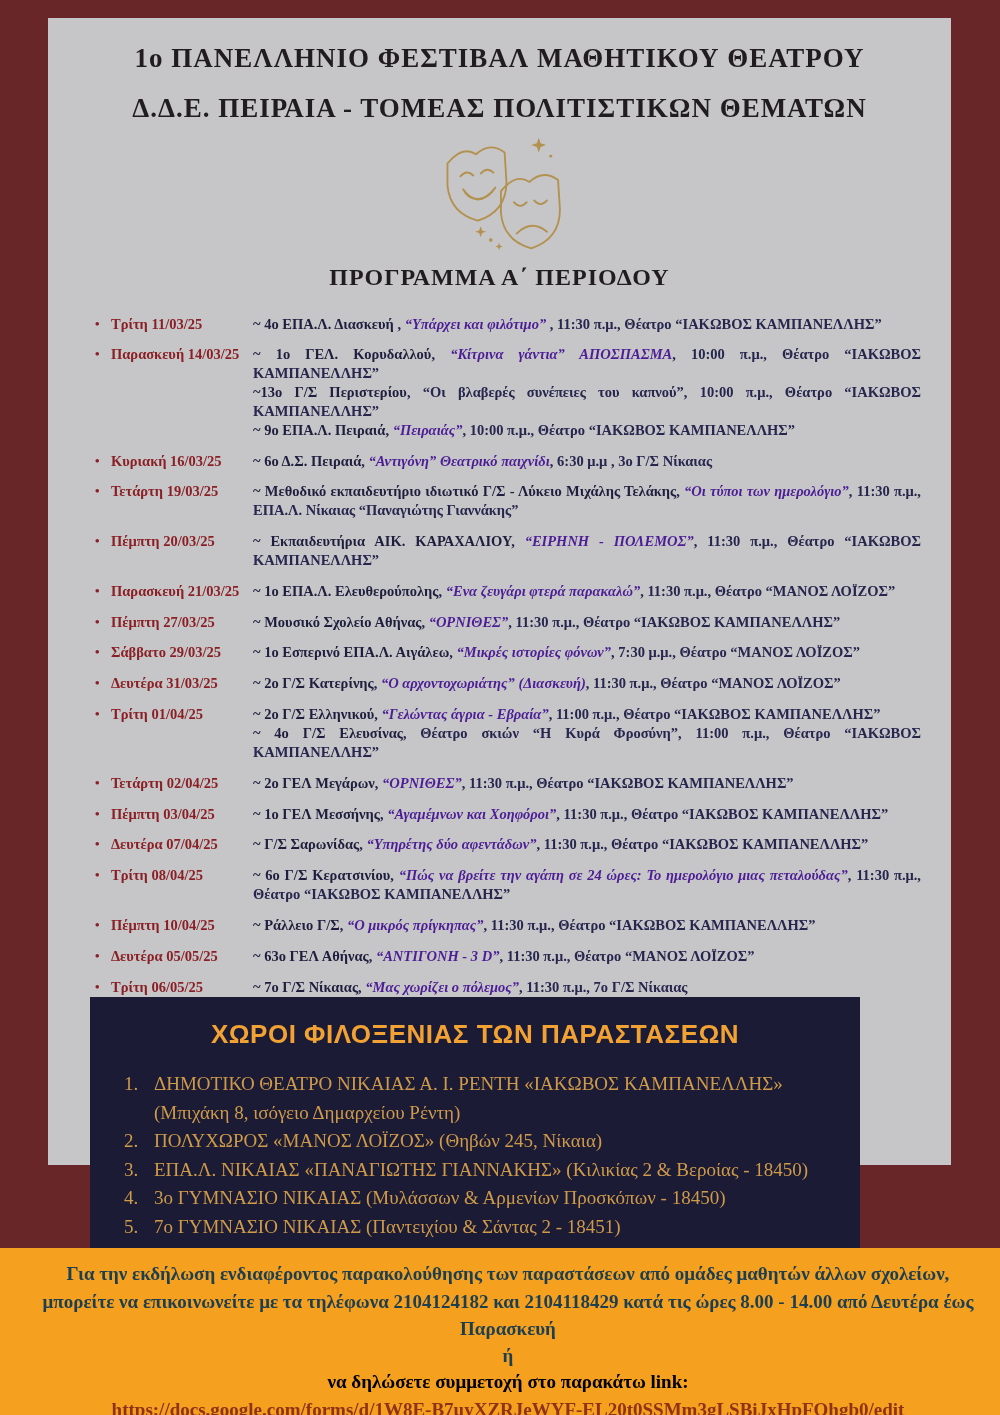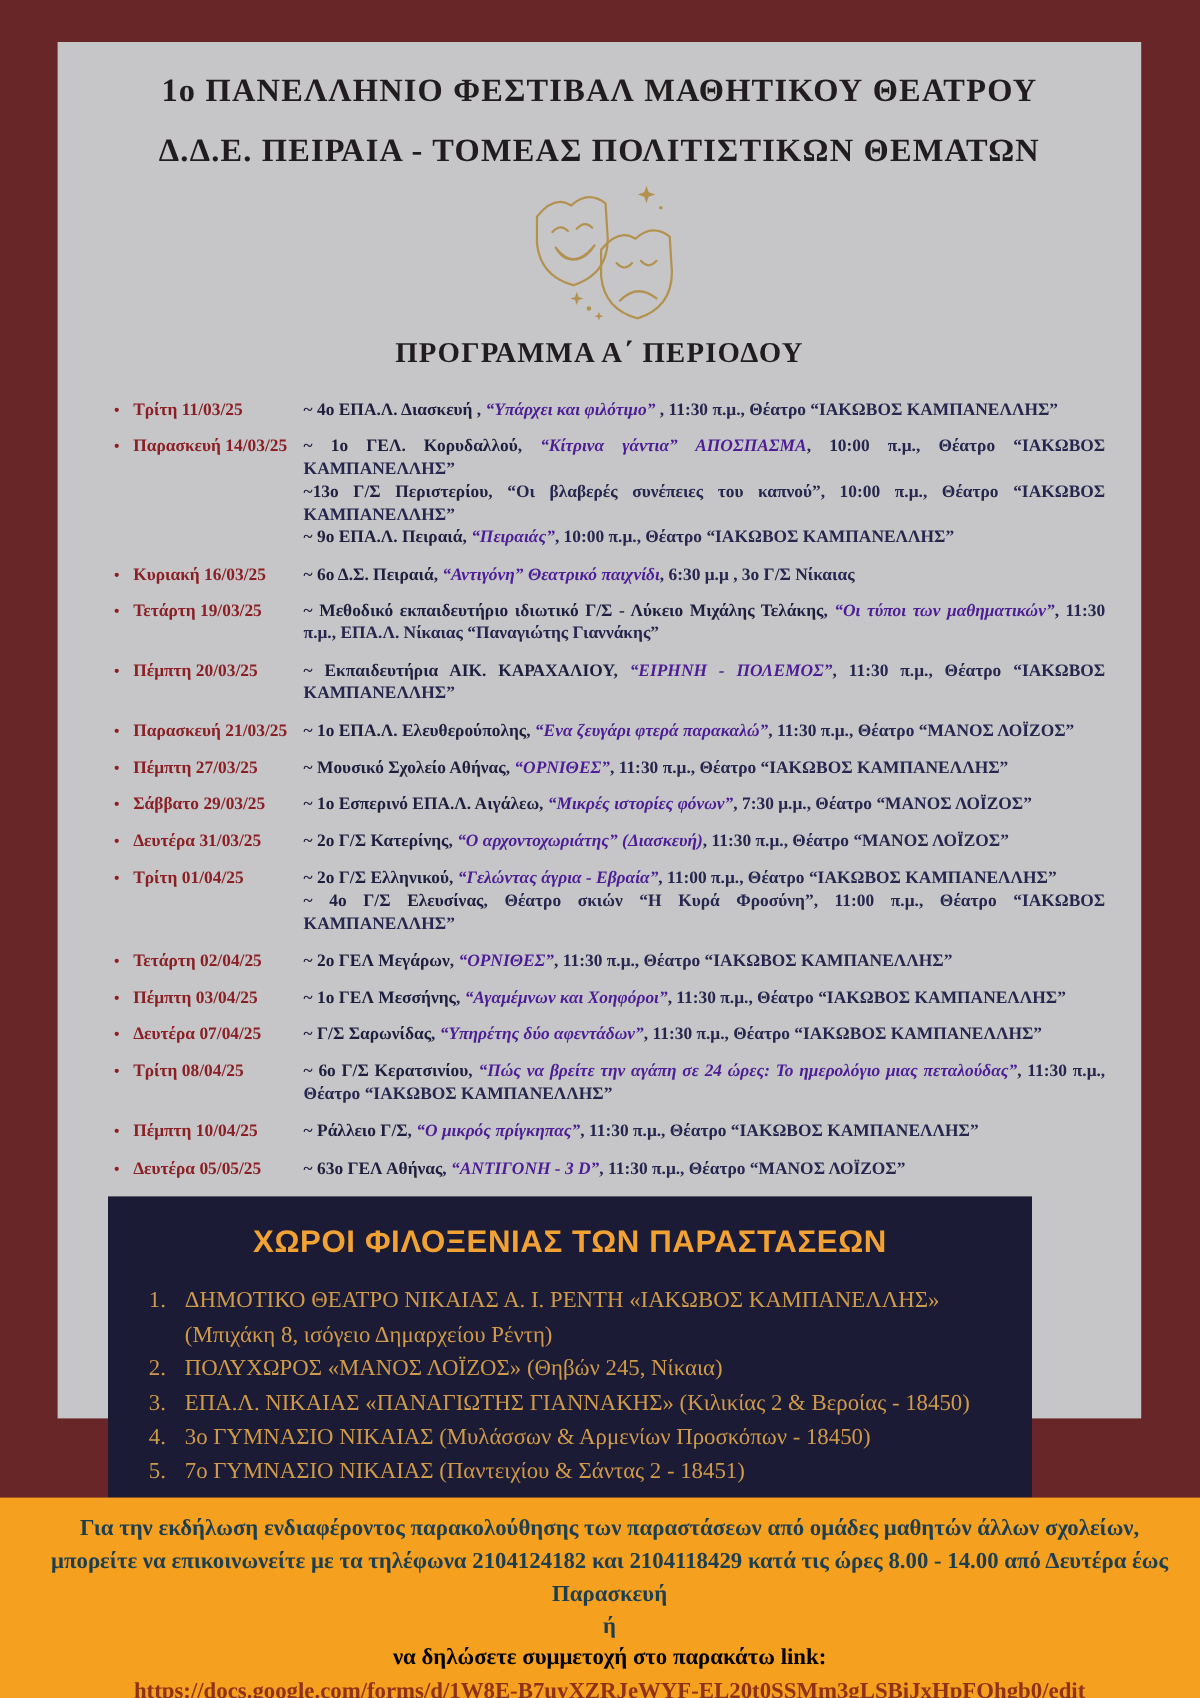--- a/index.html
+++ b/index.html
@@ -6,21 +6,21 @@
   html,body { width:1000px; }
   body {
     position:relative;
     width:1000px; height:1415px;
     background:#692629;
     font-family:"Liberation Serif", serif;
     overflow:hidden;
   }
   
   .panel {
-    position:absolute; left:48px; top:35px;
+    position:absolute; left:48px; top:18px;
     width:903px; height:1147px;
     background:#c6c6c8;
     padding-top:24px;
     overflow:hidden;
   }
   .title {
     text-align:center;
     font-size:27px; font-weight:700;
     color:#211c1e; letter-spacing:1px;
     line-height:1.25;
@@ -155,21 +155,21 @@
         <span class="bullet">•</span>
         <span class="date">Κυριακή 16/03/25</span>
         <div class="content">
           <div class="perf"><span class="seg-s">~ 6ο Δ.Σ. Πειραιά</span><span class="seg-p">, </span><span class="seg-t">“Αντιγόνη” Θεατρικό παιχνίδι</span><span class="seg-p">, 6:30 μ.μ , 3ο Γ/Σ Νίκαιας</span></div>
         </div>
       </div>
       <div class="event-row">
         <span class="bullet">•</span>
         <span class="date">Τετάρτη 19/03/25</span>
         <div class="content">
-          <div class="perf"><span class="seg-s">~ Μεθοδικό εκπαιδευτήριο ιδιωτικό Γ/Σ - Λύκειο Μιχάλης Τελάκης</span><span class="seg-p">, </span><span class="seg-t">“Οι τύποι των μαθηματικών”</span><span class="seg-p">, 11:30 π.μ.,  ΕΠΑ.Λ. Νίκαιας “Παναγιώτης Γιαννάκης”</span></div>
+          <div class="perf"><span class="seg-s">~ Μεθοδικό εκπαιδευτήριο ιδιωτικό Γ/Σ - Λύκειο Μιχάλης Τελάκης</span><span class="seg-p">, </span><span class="seg-t">“Οι τύποι των ημερολόγιο”</span><span class="seg-p">, 11:30 π.μ.,  ΕΠΑ.Λ. Νίκαιας “Παναγιώτης Γιαννάκης”</span></div>
         </div>
       </div>
       <div class="event-row">
         <span class="bullet">•</span>
         <span class="date">Πέμπτη 20/03/25</span>
         <div class="content">
           <div class="perf"><span class="seg-s">~  Εκπαιδευτήρια ΑΙΚ. ΚΑΡΑΧΑΛΙΟΥ</span><span class="seg-p">, </span><span class="seg-t">“ΕΙΡΗΝΗ - ΠΟΛΕΜΟΣ”</span><span class="seg-p">, 11:30 π.μ., Θέατρο “ΙΑΚΩΒΟΣ ΚΑΜΠΑΝΕΛΛΗΣ”</span></div>
         </div>
       </div>
       <div class="event-row">

